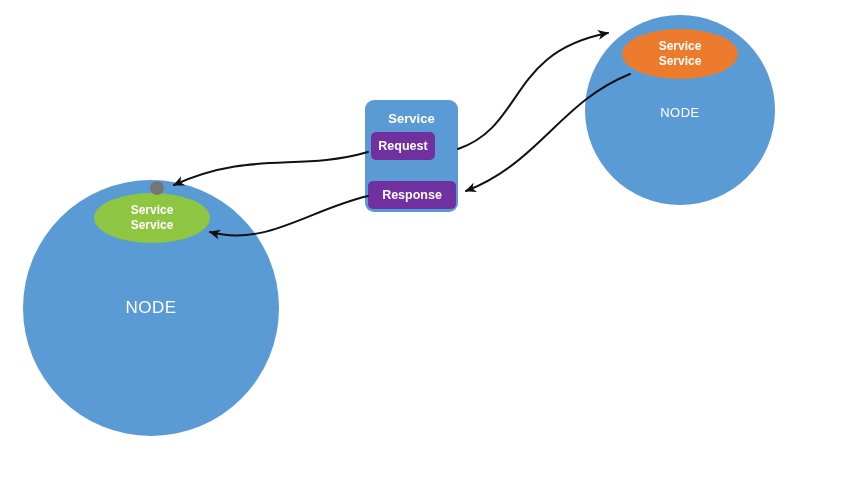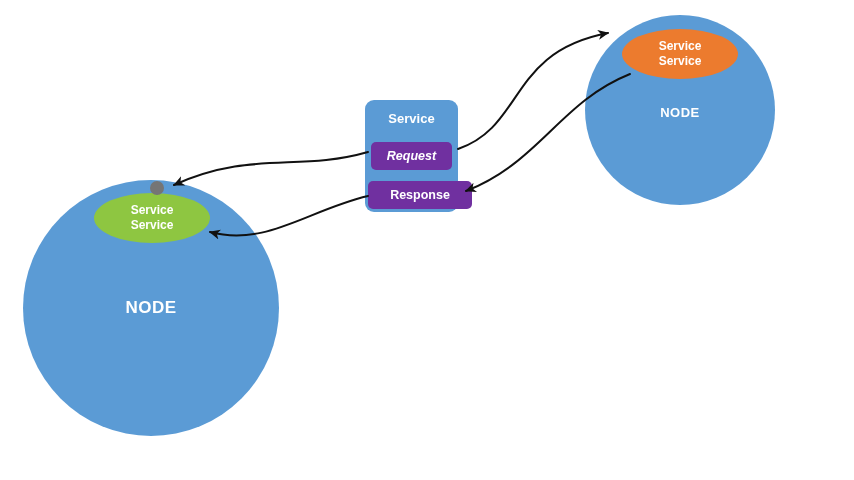--- a/index.html
+++ b/index.html
@@ -32,21 +32,21 @@
     left: 585px;
     top: 15px;
     width: 190px;
     height: 190px;
   }
   .node-label {
     position: absolute;
     width: 100%;
     text-align: center;
     color: #ffffff;
-    font-weight: bold;
+    font-weight: normal;
     letter-spacing: 0.5px;
   }
   #left-node .node-label {
     top: 118px;
     font-size: 17px;
   }
   #right-node .node-label {
     top: 90px;
     font-size: 13px;
   }
@@ -116,29 +116,28 @@
     border-radius: 5px;
     color: #ffffff;
     font-weight: 600;
     font-size: 12.5px;
     display: flex;
     align-items: center;
     justify-content: center;
   }
   #request-box {
     left: 6px;
-    top: 42px;
-    width: 81px;
+    top: 32px;
+    width: 64px;
     height: 28px;
-    font-style: italic;
   }
   #response-box {
     left: 3px;
     top: 81px;
-    width: 104px;
+    width: 88px;
     height: 28px;
   }
 
   
   #arrows-svg {
     position: absolute;
     left: 0;
     top: 0;
     pointer-events: none;
   }

